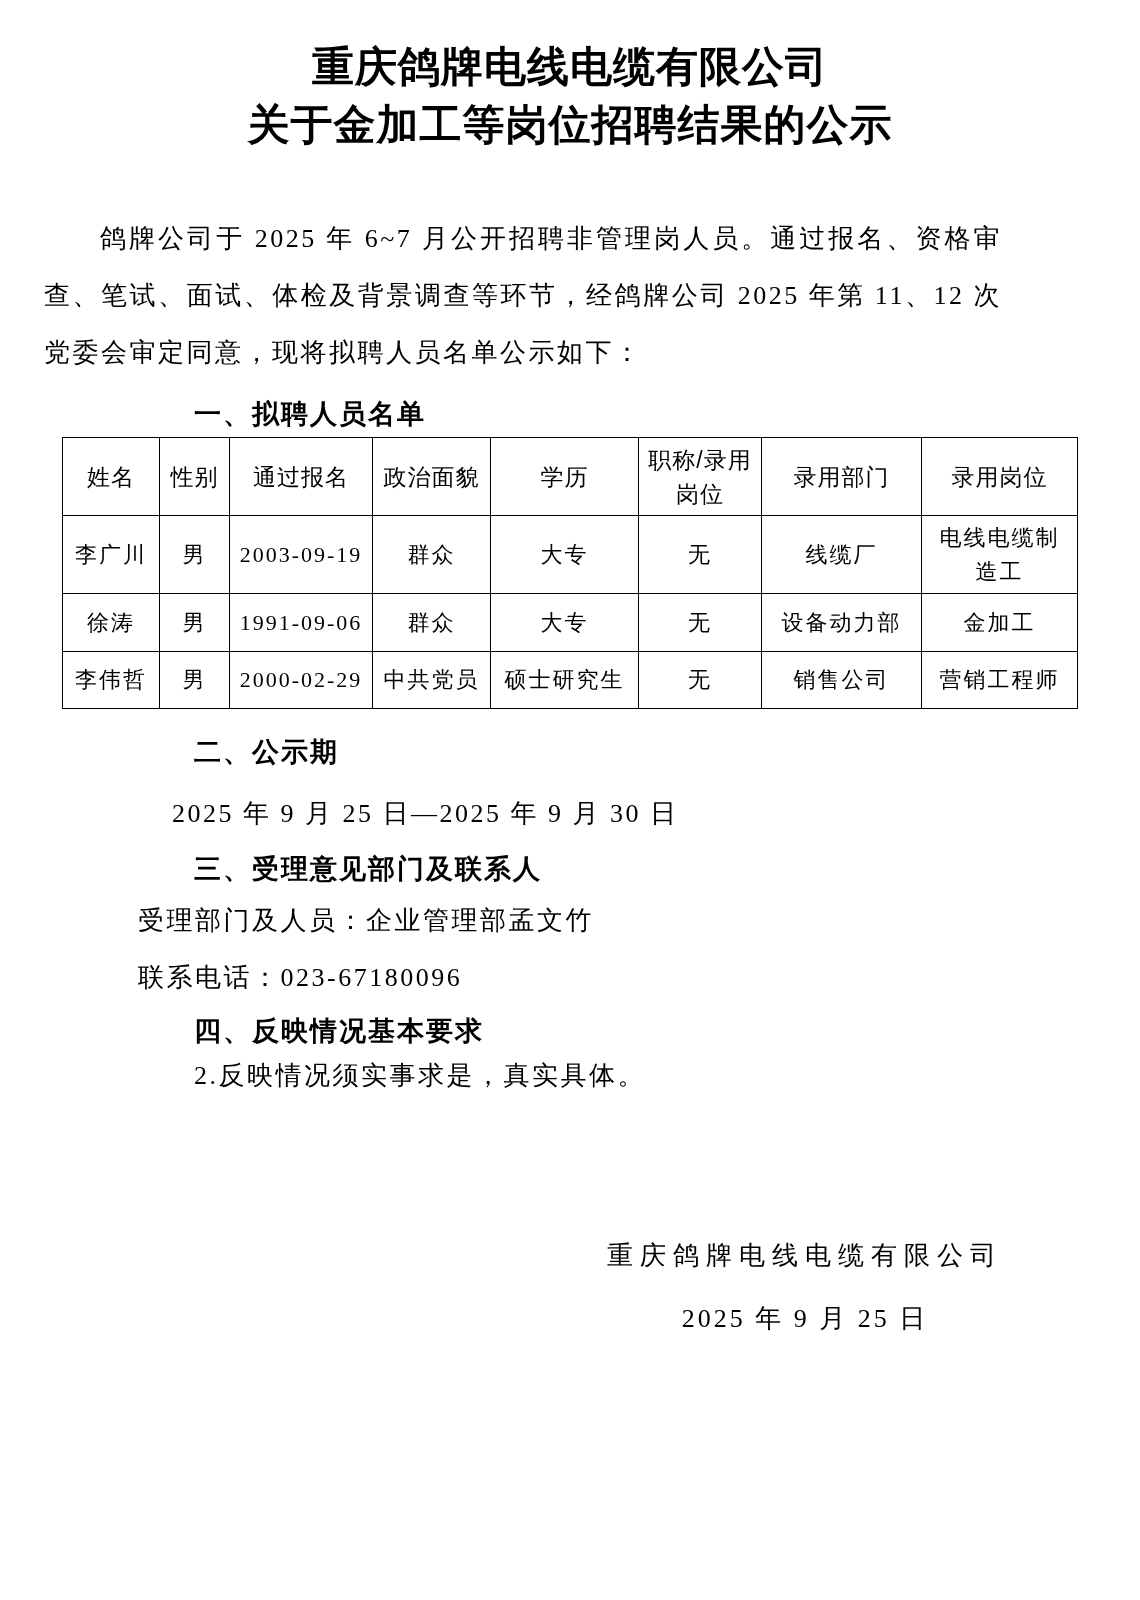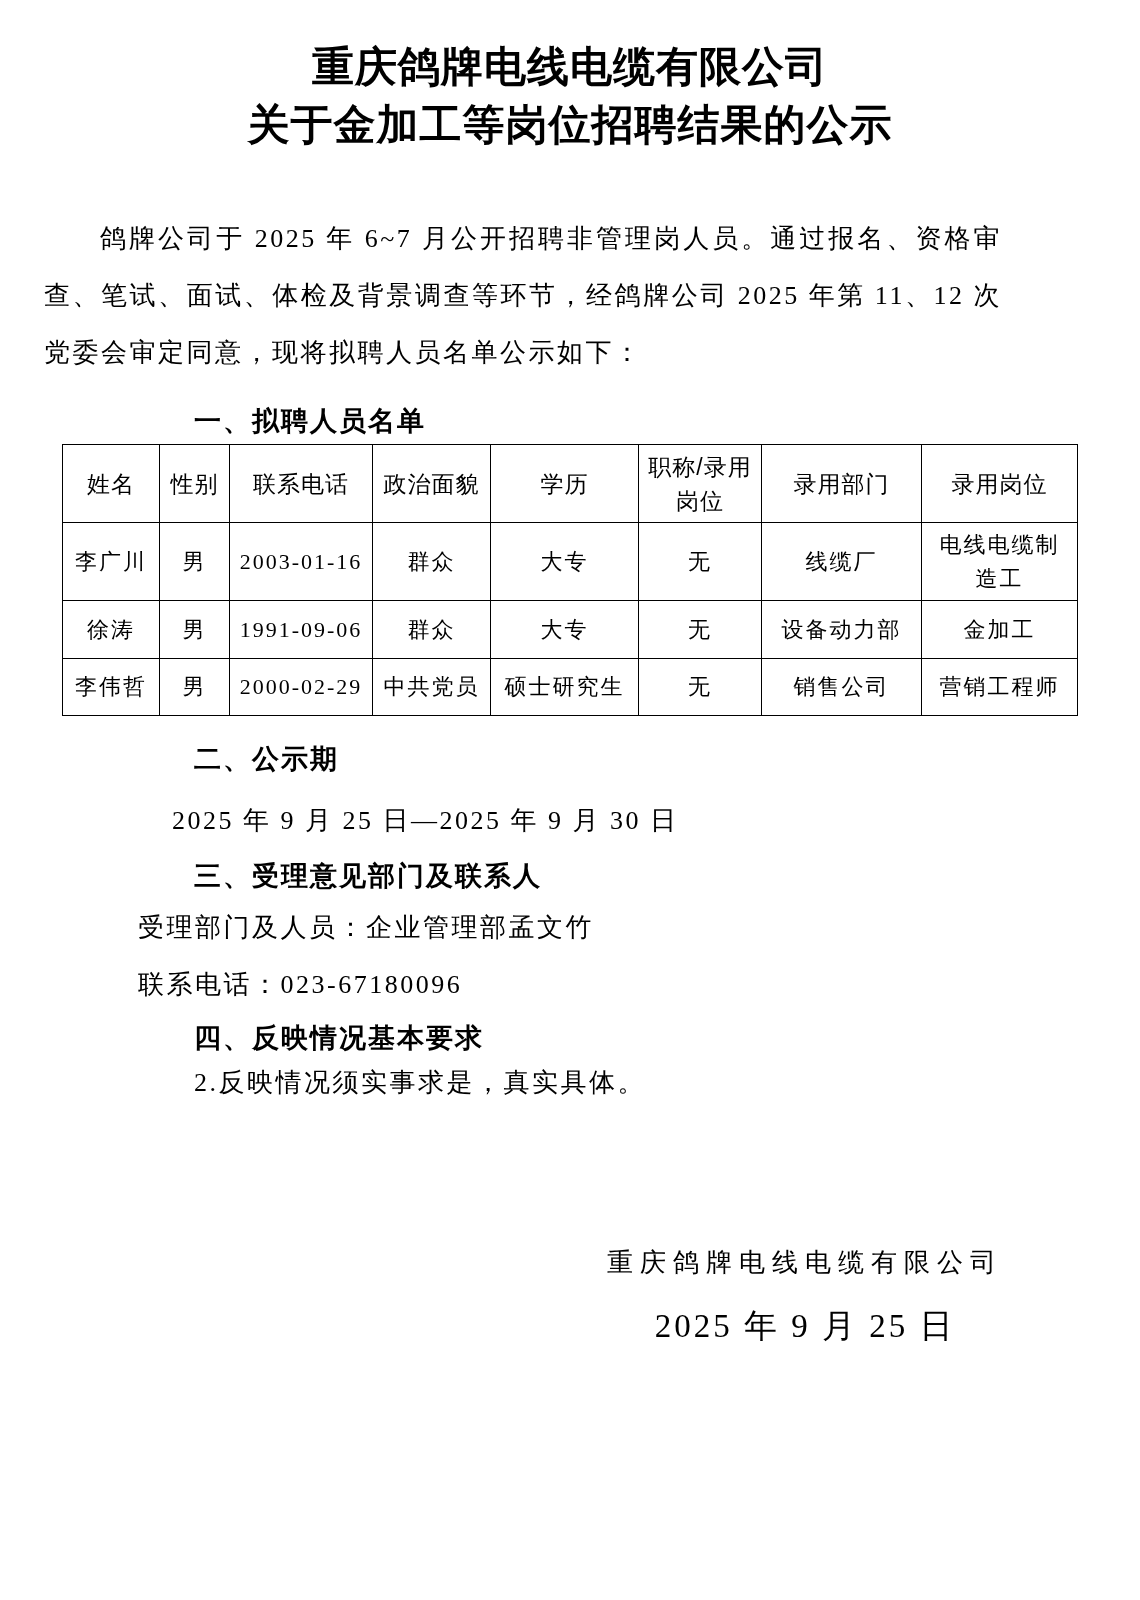--- a/index.html
+++ b/index.html
@@ -49,21 +49,21 @@
   
   .sec-heading {
     margin: 0 138px;
     padding-left: 56px;
     font-family: "Liberation Sans", sans-serif;
     font-size: 27px;
     line-height: 34px;
     font-weight: bold;
     letter-spacing: 2px;
   }
-  .sec-heading.s1 { margin-top: 23px; }
+  .sec-heading.s1 { margin-top: 16px; }
   .sec-heading.s2 { margin-top: 26px; }
   .sec-heading.s3 { margin-top: 10px; }
   .sec-heading.s4 { margin-top: 8px; }
 
   .period-line {
     margin-top: 16px;
     padding-left: 34px;
   }
   .contact-line { margin-top: 6px; }
   .phone-line   { margin-top: 0; }
@@ -124,21 +124,21 @@
     text-align: center;
   }
   .signature .sig-company {
     margin: 0;
     font-size: 26px;
     line-height: 60px;
     letter-spacing: 7px;
   }
   .signature .sig-date {
     margin: 0;
-    font-size: 33px;
+    font-size: 26px;
     line-height: 66px;
     letter-spacing: 3px;
   }
 </style>
 </head>
 <body>
 
 <div class="page">
 
   <h1 class="doc-title">
@@ -158,33 +158,33 @@
         <col>
         <col>
         <col>
         <col>
         <col>
     </colgroup>
     <thead>
       <tr id="table-head-row">
           <th>姓名</th>
           <th>性别</th>
-          <th>联系电话</th>
+          <th>通过报名</th>
           <th>政治面貌</th>
           <th>学历</th>
           <th>职称/录用岗位</th>
           <th>录用部门</th>
           <th>录用岗位</th>
         </tr>
     </thead>
     <tbody id="table-body">
         <tr>
           <td>李广川</td>
           <td>男</td>
-          <td>2003-01-16</td>
+          <td>2003-09-19</td>
           <td>群众</td>
           <td>大专</td>
           <td>无</td>
           <td>线缆厂</td>
           <td>电线电缆制造工</td>
         </tr>
         <tr>
           <td>徐涛</td>
           <td>男</td>
           <td>1991-09-06</td>

